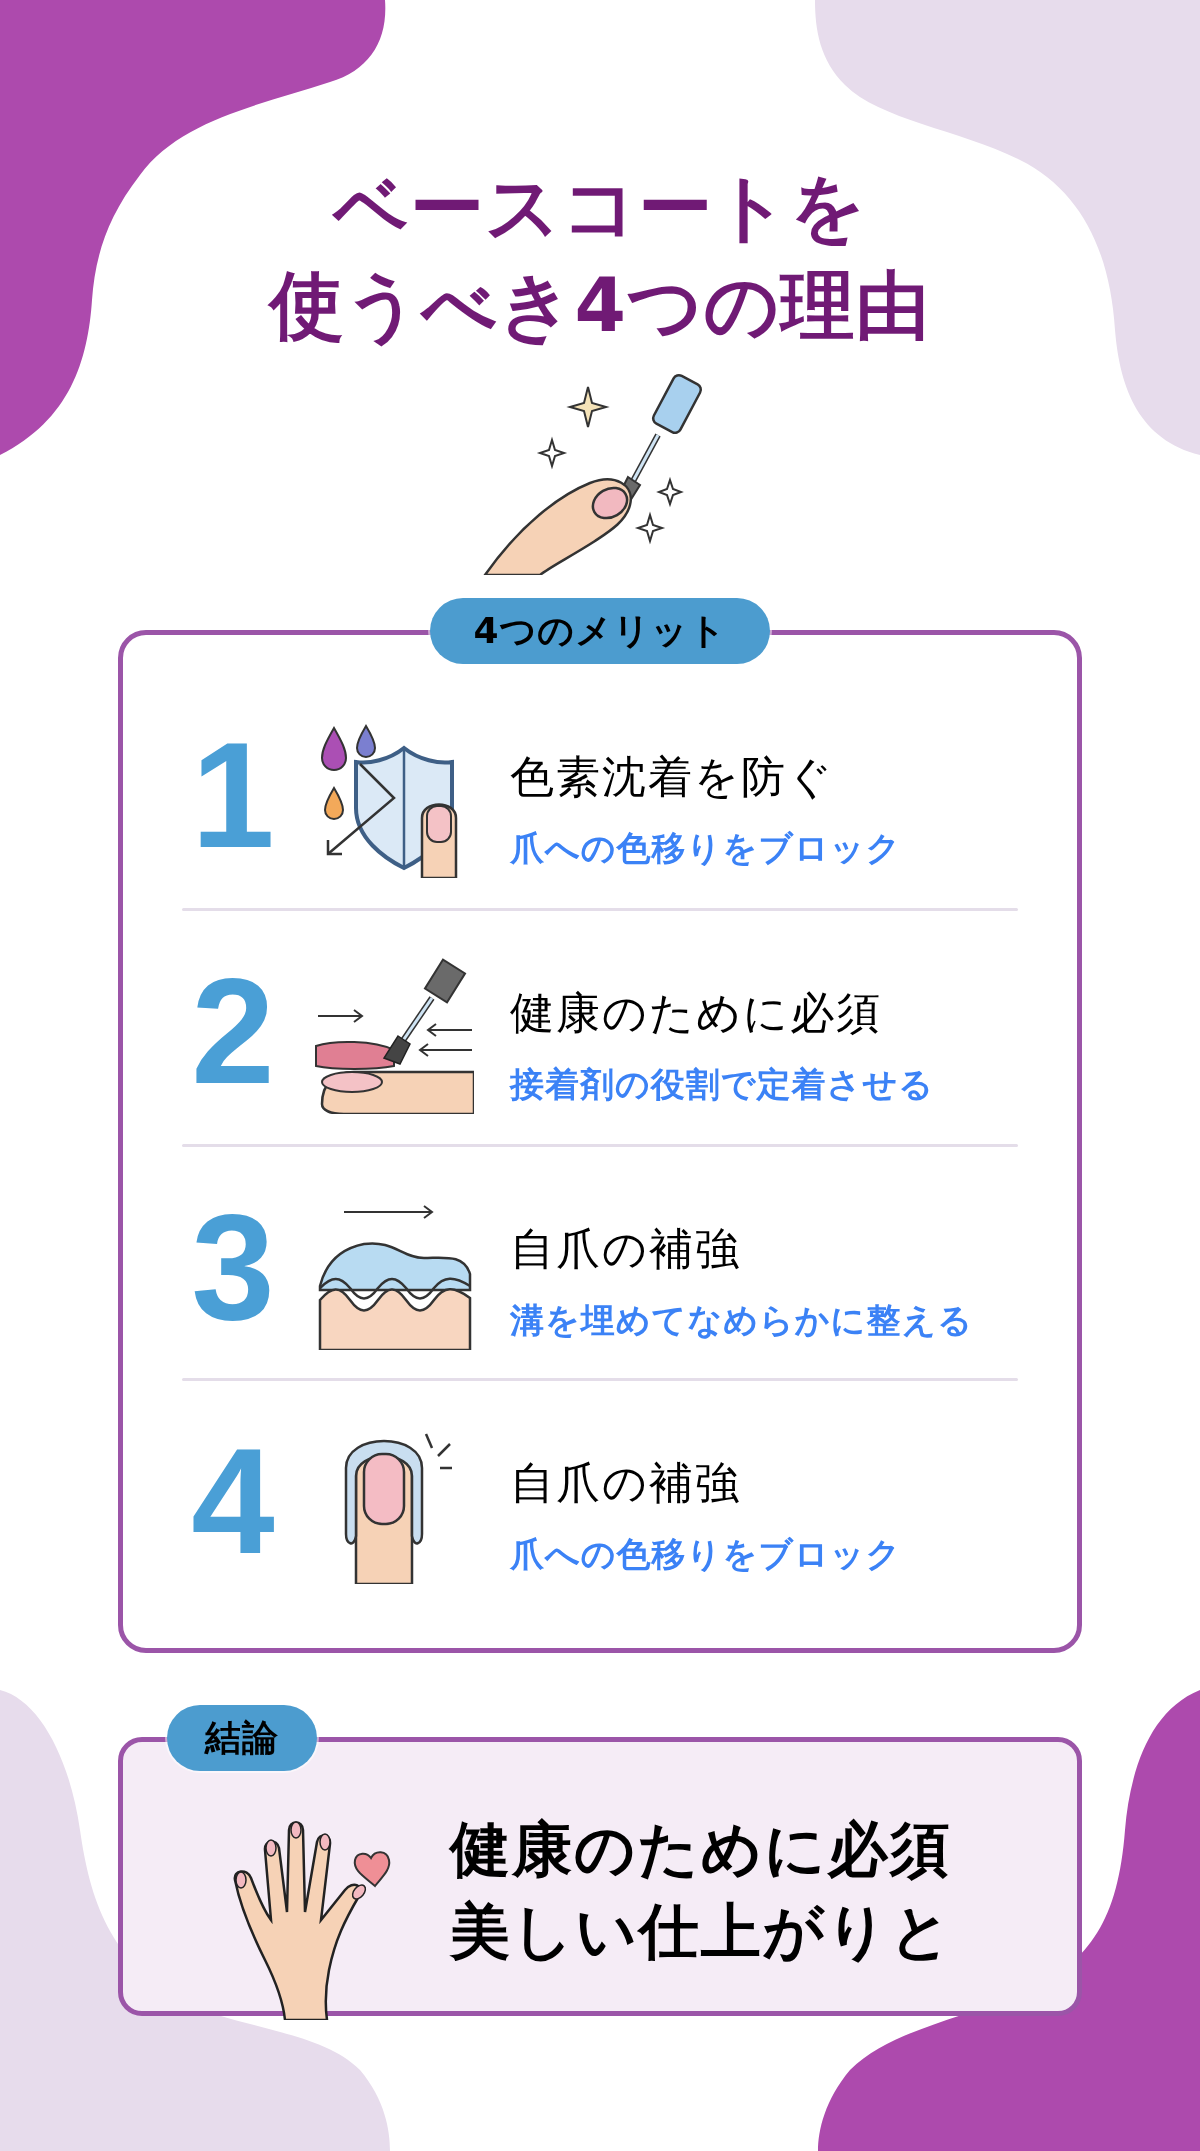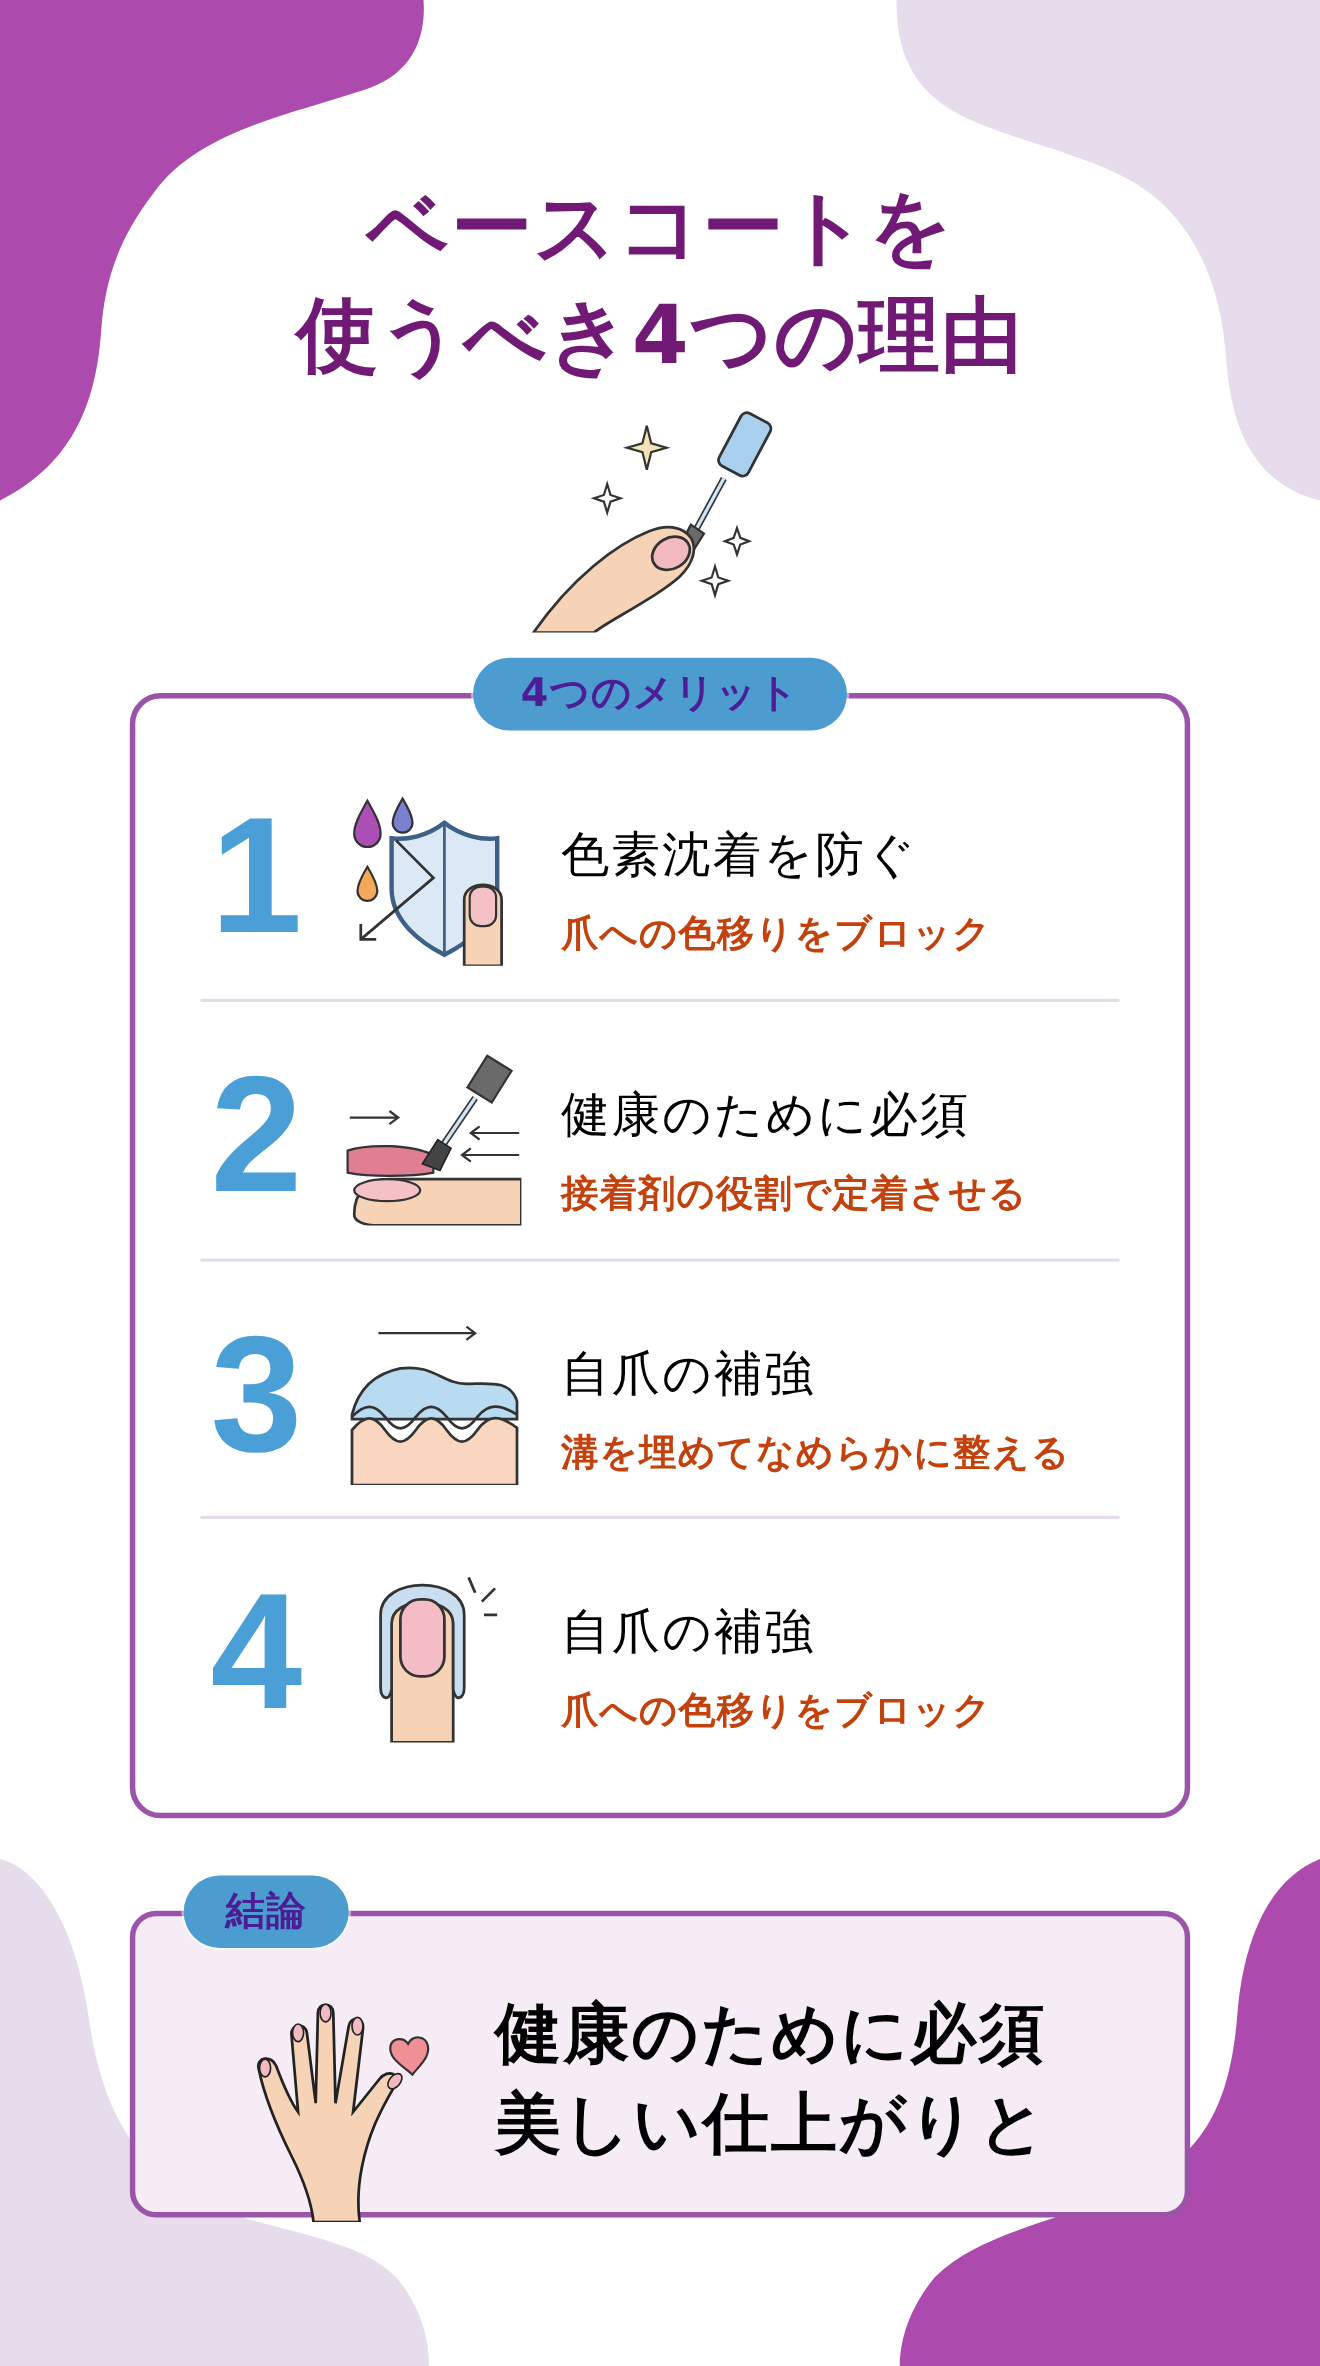--- a/index.html
+++ b/index.html
@@ -19,41 +19,41 @@
     }
     .title span { display: block; }
 
     .hero-illus { position: absolute; left: 480px; top: 365px; width: 240px; height: 210px; }
 
     .card {
       position: absolute; left: 118px; top: 630px; width: 964px; height: 1023px;
       box-sizing: border-box; border: 5px solid #9b55a8; border-radius: 28px; background: #ffffff;
     }
     .badge {
-      position: absolute; background: #4c9ccf; color: #4c1d95; font-weight: bold;
+      position: absolute; background: #4c9ccf; color: #000000; font-weight: bold;
       border-radius: 34px; text-align: center; letter-spacing: 1px;
       box-shadow: 0 0 0 2px rgba(255,255,255,0.5);
     }
     .badge-merits { left: 430px; top: 598px; width: 340px; height: 66px; line-height: 66px; font-size: 36px; }
     .badge-conclusion { left: 167px; top: 1705px; width: 150px; height: 66px; line-height: 66px; font-size: 36px; }
 
     .item { position: absolute; left: 118px; width: 964px; height: 235px; }
     .item .num {
       position: absolute; left: 60px; top: 0; height: 235px; width: 110px;
       font-size: 150px; font-weight: bold; color: #4a9fd6; line-height: 235px; text-align: center;
       font-family: "Liberation Sans", "DejaVu Sans", sans-serif;
     }
     .item .icon { position: absolute; left: 196px; top: 40px; width: 160px; height: 160px; }
     .item .heading {
       position: absolute; left: 392px; top: 70px; font-size: 44px; font-weight: normal; white-space: nowrap;
       letter-spacing: 2px;
     }
     .item .sub {
       position: absolute; left: 392px; top: 148px; font-size: 34px; font-weight: bold; white-space: nowrap;
-      color: #c2410c; letter-spacing: 1px;
+      color: #3b82f6; letter-spacing: 1px;
     }
     .divider {
       position: absolute; left: 182px; width: 836px; height: 3px; background: #e4dde9; border-radius: 2px;
     }
 
     .conclusion-card {
       position: absolute; left: 118px; top: 1737px; width: 964px; height: 279px;
       box-sizing: border-box; border: 5px solid #9b55a8; border-radius: 24px;
       background: #f5ecf6;
     }

